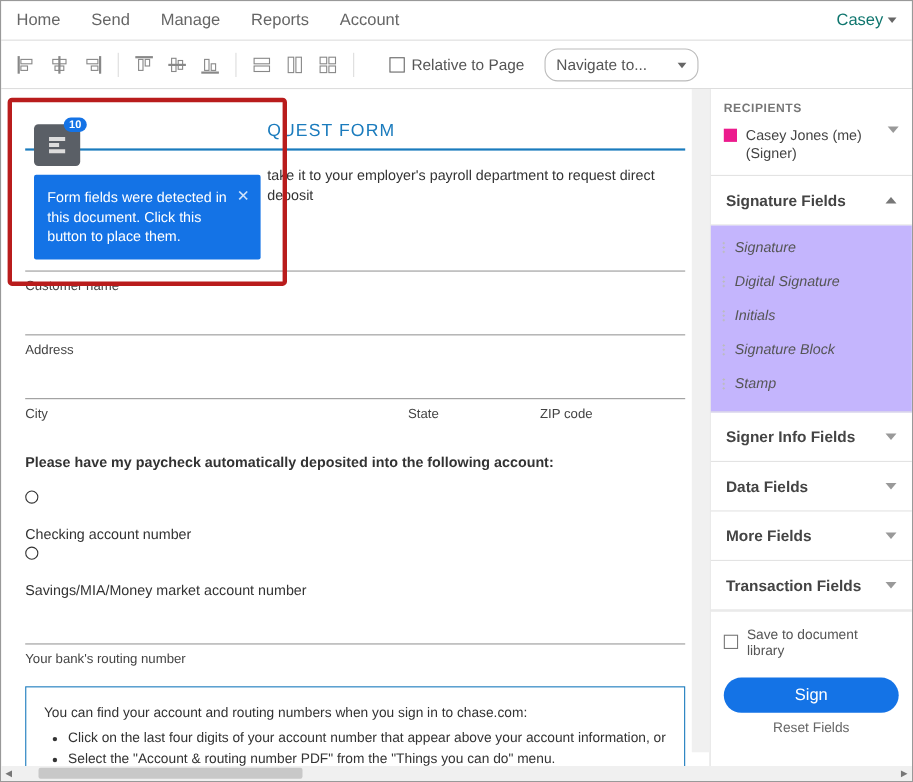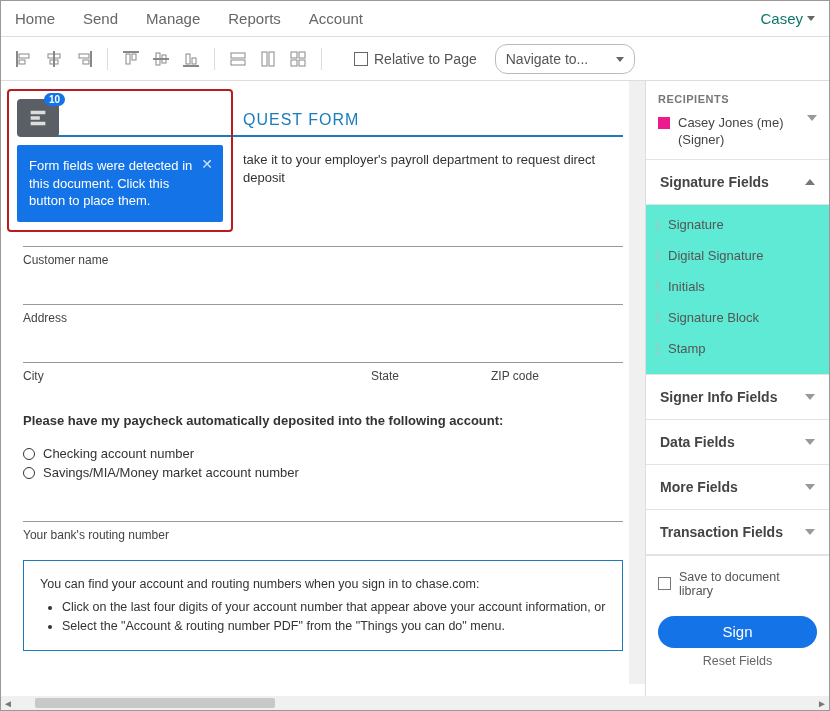--- a/index.html
+++ b/index.html
@@ -25,27 +25,27 @@
   .document-pane { flex:1; overflow:auto; position:relative; padding: 10px 0 0 0;}
   .doc-page { margin: 10px auto; width: 600px; background:#fff; position:relative;}
   .doc-title { color:#1a7bbd; font-size:16px; font-weight:400; letter-spacing:1px; margin: 20px 0 6px 0; }
   .doc-title-rule { height:2px; background:#1a7bbd; width:100%; margin-bottom:14px; }
   .doc-intro { font-size:13px; color:#333; margin-bottom:40px; line-height:1.4; }
   .doc-field { border-bottom:1px solid #999; margin-bottom:6px; height:20px; }
   .doc-label { font-size:12px; color:#444; margin-bottom:18px; }
   .doc-row { display:flex; gap:0; }
   .doc-col { display:flex; flex-direction:column; }
   .doc-bold { font-weight:bold; font-size:13px; margin:12px 0 18px; }
-  .doc-radio-row { display:flex; align-items:center; gap:8px; margin-bottom:4px; }
+  .doc-radio-row { display:flex; align-items:flex-start; gap:20px; margin-bottom:4px;flex-direction:column; }
   .doc-radio { width:12px; height:12px; border:1.5px solid #333; border-radius:50%; }
   .doc-or { font-size:12px; margin:2px 0 8px 0; }
   .doc-info-box { border:1px solid #1a7bbd; padding:14px 16px; font-size:12.5px; color:#333; margin-top:18px; line-height:1.5; }
   .doc-info-box ul { margin:4px 0 0 22px; }
   
-  .tooltip-wrap { position:absolute; top:8px; left:6px; z-index:30; border:2px solid #b91c1c; border-radius:4px; padding:8px; background:rgba(255,255,255,0); }
+  .tooltip-wrap { position:absolute; top:8px; left:6px; z-index:30; border:4px solid #b91c1c; border-radius:4px; padding:20px; background:rgba(255,255,255,0); }
   .detect-btn { width:42px; height:38px; background:#5a5f66; border-radius:4px; position:relative; display:flex; align-items:center; justify-content:center; cursor:pointer; }
   .detect-btn svg { width:22px; height:22px; fill:#ddd; }
   .detect-badge { position:absolute; top:-6px; right:-6px; background:#1473e6; color:#fff; font-size:10px; font-weight:bold; border-radius:10px; padding:1px 5px; }
   .tooltip { margin-top:8px; background:#1473e6; color:#fff; font-size:13px; border-radius:2px; padding:12px 30px 12px 12px; width:206px; position:relative; line-height:1.35; }
   .tooltip-close { position:absolute; top:10px; right:10px; cursor:pointer; color:#cfe3fb; font-size:14px; }
   
   .scroll-v { position:absolute; right:0; top:0; bottom:14px; width:16px; background:#f0f0f0; }
   .scroll-h { position:absolute; left:0; right:0; bottom:0; height:14px; background:#f0f0f0; display:flex; align-items:center; }
   .scroll-h-track { flex:1; height:12px; position:relative; }
   .scroll-h-thumb { position:absolute; left:20px; width:240px; height:10px; background:#c8c8c8; border-radius:2px; top:1px; }
@@ -53,21 +53,21 @@
   
   .right-panel { width:184px; border-left:1px solid #ddd; background:#fff; overflow-y:auto; display:flex; flex-direction:column; }
   .panel-header { color:#777; font-size:11px; font-weight:bold; letter-spacing:0.5px; padding:12px 12px 6px; }
   .recipient-row { display:flex; align-items:flex-start; gap:8px; padding:4px 12px 10px; cursor:pointer; }
   .recipient-swatch { width:12px; height:12px; background:#ec1b8d; margin-top:2px; }
   .recipient-name { font-size:13px; color:#444; line-height:1.3; flex:1; }
   .recipient-chev { color:#888; }
   
   .accordion { border-top:1px solid #e3e3e3; }
   .accordion-head { display:flex; align-items:center; justify-content:space-between; padding:14px 14px; font-size:14px; font-weight:bold; color:#444; cursor:pointer; border-bottom:1px solid #e3e3e3; }
-  .field-list { padding:4px 0 10px; background:#5eead4; border-bottom:1px solid #e3e3e3;}
+  .field-list { padding:4px 0 10px; background:#c4b5fd; border-bottom:1px solid #e3e3e3;font-style:italic;}
   .field-item { padding:8px 14px 8px 22px; font-size:13px; color:#555; cursor:grab; position:relative; }
   .field-item::before { content:""; position:absolute; left:10px; top:10px; width:4px; height:12px; background-image:radial-gradient(#bbb 1px, transparent 1px); background-size:4px 4px; }
   
   .save-lib { display:flex; align-items:center; gap:8px; padding:14px 12px; font-size:12.5px; color:#555; border-top:1px solid #e3e3e3;}
   .save-lib-box { width:13px; height:13px; border:1.5px solid #777; }
   .sign-btn { margin:4px 12px 6px; background:#1473e6; color:#fff; border:none; border-radius:20px; height:32px; font-size:15px; font-weight:500; cursor:pointer; }
   .reset-link { text-align:center; font-size:12.5px; color:#666; padding-bottom:10px; cursor:pointer; }
   
   .caret-up { width:0;height:0;border-left:5px solid transparent;border-right:5px solid transparent;border-bottom:6px solid #777; display:inline-block; }
   .caret-dn { width:0;height:0;border-left:5px solid transparent;border-right:5px solid transparent;border-top:6px solid #999; display:inline-block; }

